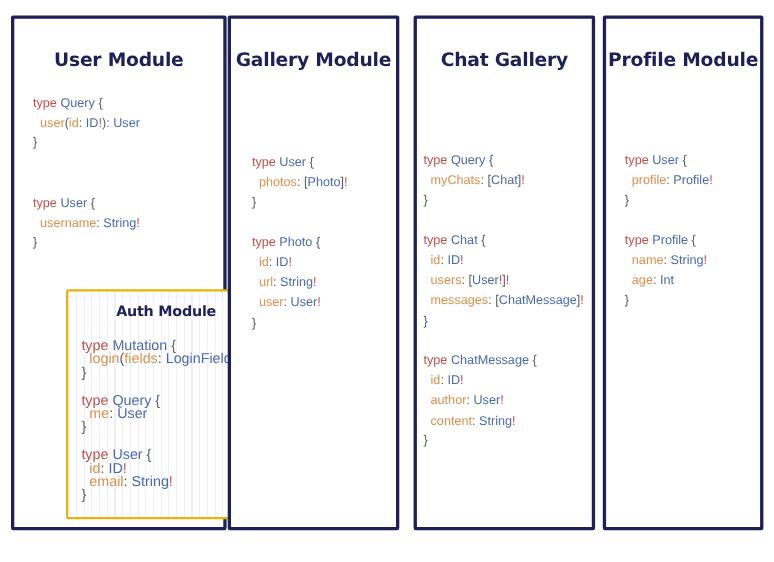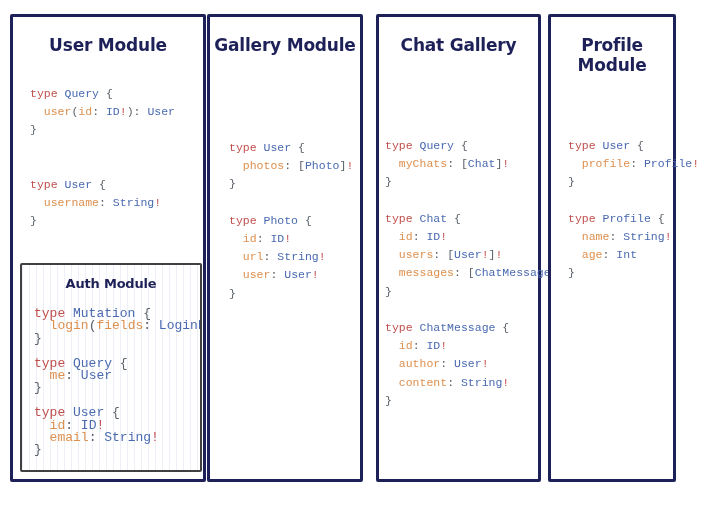--- a/index.html
+++ b/index.html
@@ -35,49 +35,50 @@
   .panel-title {
     text-align: center;
     font-weight: bold;
     color: #1e2158;
     font-family: "DejaVu Sans", sans-serif;
     letter-spacing: -0.2px;
   }
 
   .panel > .panel-title {
     font-size: 17px;
-    margin-top: 18px;
+    margin-top: 28px;
   }
 
   
   .code {
     position: absolute;
-    font-family: Liberation Mono, monospace;
+    font-family: Liberation Sans, sans-serif;
     font-size: 11.5px;
     line-height: 18.2px;
     white-space: pre;
     color: #555b63;
   }
 
   .code .ln { display: block; }
 
   .kw   { color: #c0504d; }
   .tn   { color: #4a6ab0; }
   .fd   { color: #dd8f4e; }
   .pn   { color: #5a6068; }
   .bang { color: #c0504d; }
 
   
   .subpanel {
     position: absolute;
     box-sizing: border-box;
     background: #ffffff;
-    border: 2px solid #404040;
+    border: 2px solid #eab308;
     border-radius: 2px;
     overflow: hidden;
+    margin-left: 40px;
   }
   .subpanel-guides {
     position: absolute;
     left: 0; top: 0; right: 0; bottom: 0;
     background-image: repeating-linear-gradient(
       to right,
       rgba(120,130,190,0.13) 0px,
       rgba(120,130,190,0.13) 1px,
       rgba(255,255,255,0) 1px,
       rgba(255,255,255,0) 7px
@@ -91,21 +92,21 @@
   }
   .subpanel .code {
     font-size: 13px;
     line-height: 12.4px;
   }
 
   
   #panel-user    { left: 10px;  top: 14px;  width: 196px; height: 468px; }
   #panel-gallery { left: 207px; top: 14px;  width: 156px; height: 468px; }
   #panel-chat    { left: 376px; top: 14px;  width: 165px; height: 468px; }
-  #panel-profile { left: 548px; top: 14px;  width: 128px; height: 468px; }
+  #panel-profile { left: 548px; top: 14px;  width: 146px; height: 468px; }
 
   #code-user     { left: 17px;  top: 68px;  }
   #code-gallery  { left: 19px;  top: 122px; }
   #code-chat     { left: 6px;   top: 120px; }
   #code-profile  { left: 17px;  top: 120px; }
 
   #subpanel-auth { left: 7px;   top: 246px; width: 182px; height: 209px; }
   #code-auth     { left: 12px;  top: 43px;  }
 </style>
 </head>

